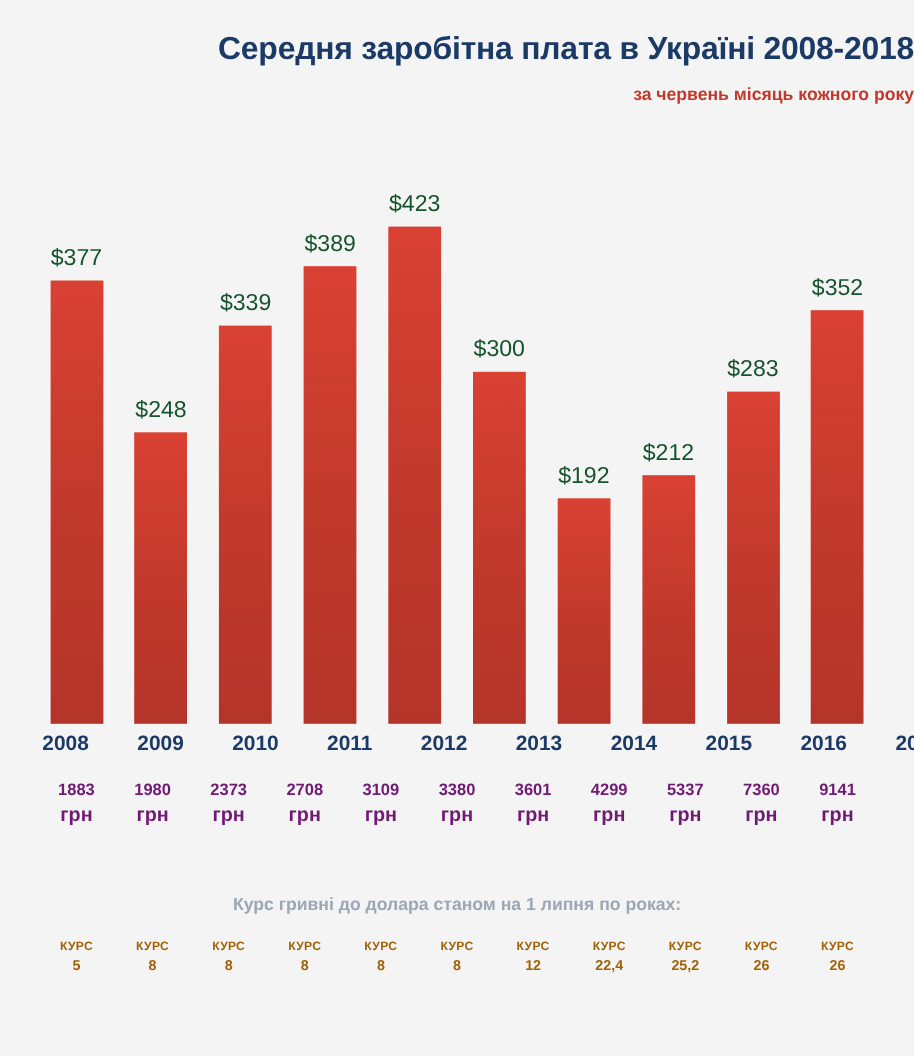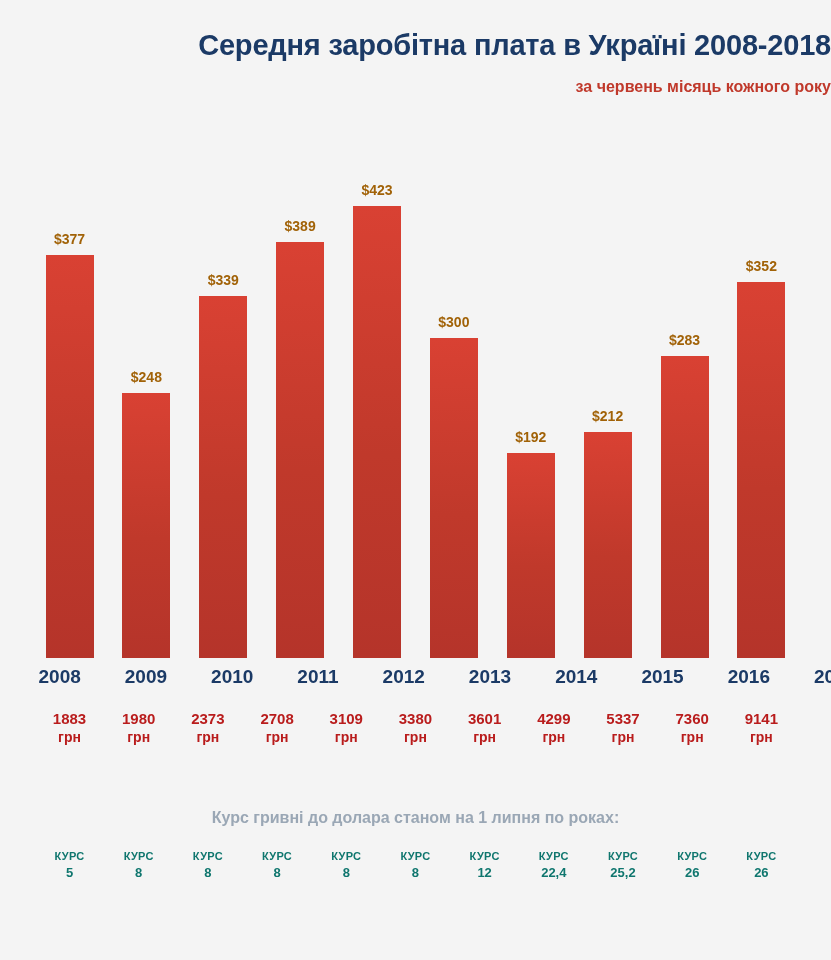--- a/index.html
+++ b/index.html
@@ -61,23 +61,23 @@
   .bar-col {
     width: 62px;
     height: 100%;
     display: flex;
     flex-direction: column;
     justify-content: flex-end;
     align-items: center;
     position: relative;
   }
   .bar-value {
-    font-size: 14px;
-    font-weight: bold;
-    color: #a16207;
+    font-size: 21px;
+    font-weight: normal;
+    color: #14532d;
     margin-bottom: 8px;
     white-space: nowrap;
   }
   .bar {
     width: 48px;
     background: linear-gradient(180deg, #d94133 0%, #c0392b 55%, #b5342a 100%);
   }
 
   
   .years {
@@ -103,31 +103,31 @@
     display: flex;
     justify-content: space-between;
     padding: 0 18px;
     width: 790px;
     margin: 22px auto 0 auto;
     box-sizing: border-box;
   }
   .uah-cell {
     width: 62px;
     text-align: center;
-    color: #b91c1c;
+    color: #701a75;
     line-height: 1.25;
   }
   .uah-amount {
     display: block;
     font-size: 15px;
     font-weight: bold;
   }
   .uah-unit {
     display: block;
-    font-size: 14px;
+    font-size: 18px;
     font-weight: bold;
   }
 
   
   .rate-note {
     text-align: center;
     font-size: 16px;
     font-weight: bold;
     color: #9aa7b5;
     margin-top: 63px;
@@ -138,21 +138,21 @@
     display: flex;
     justify-content: space-between;
     padding: 0 18px;
     width: 790px;
     margin: 22px auto 0 auto;
     box-sizing: border-box;
   }
   .rate-cell {
     width: 62px;
     text-align: center;
-    color: #0f766e;
+    color: #a16207;
     line-height: 1.35;
   }
   .rate-label {
     display: block;
     font-size: 11px;
     font-weight: bold;
     letter-spacing: 0.3px;
   }
   .rate-value {
     display: block;

